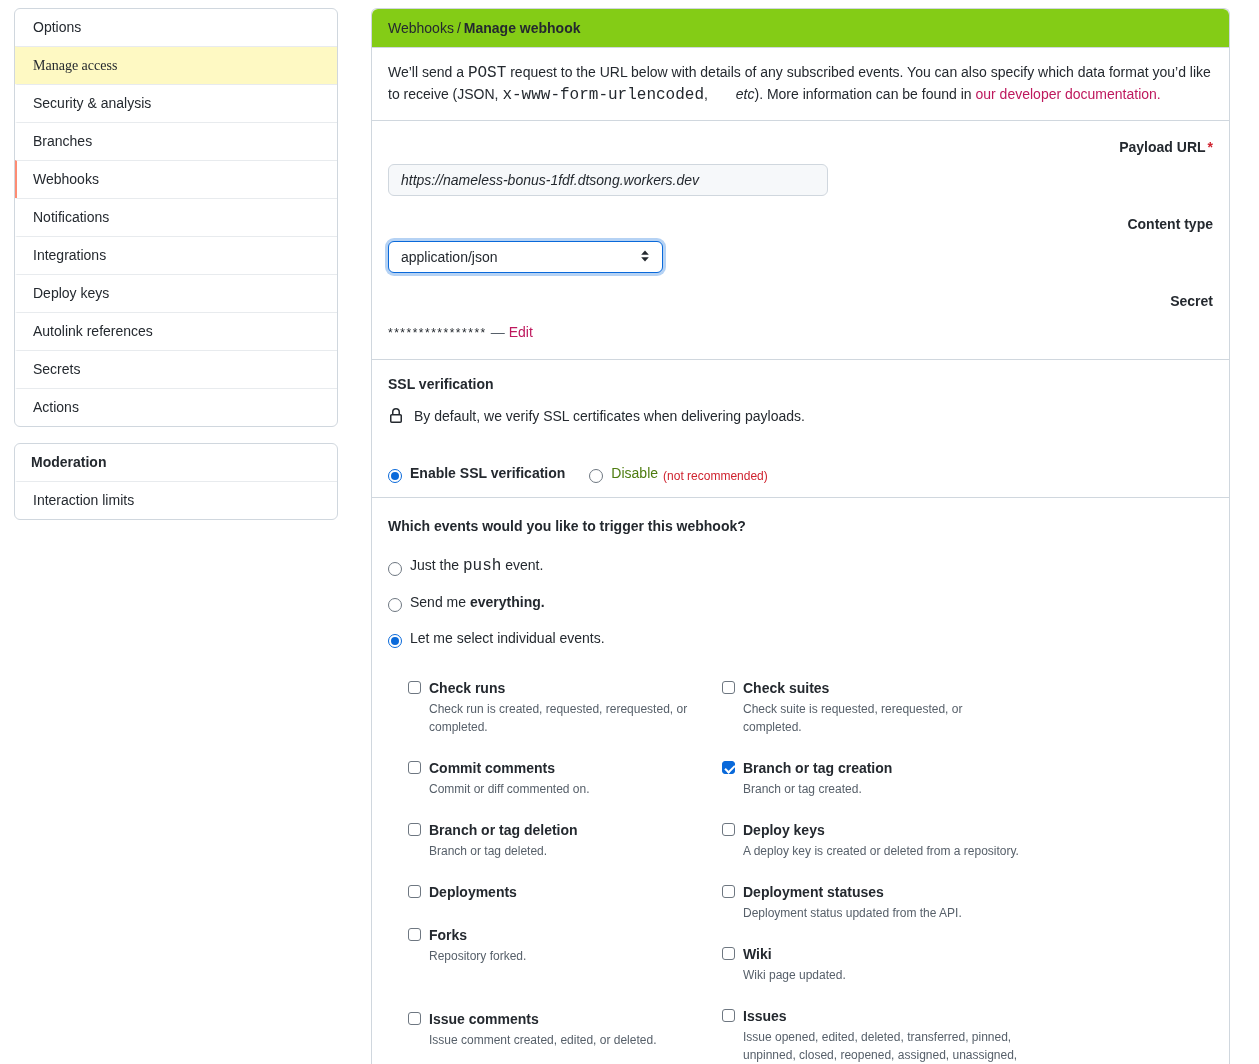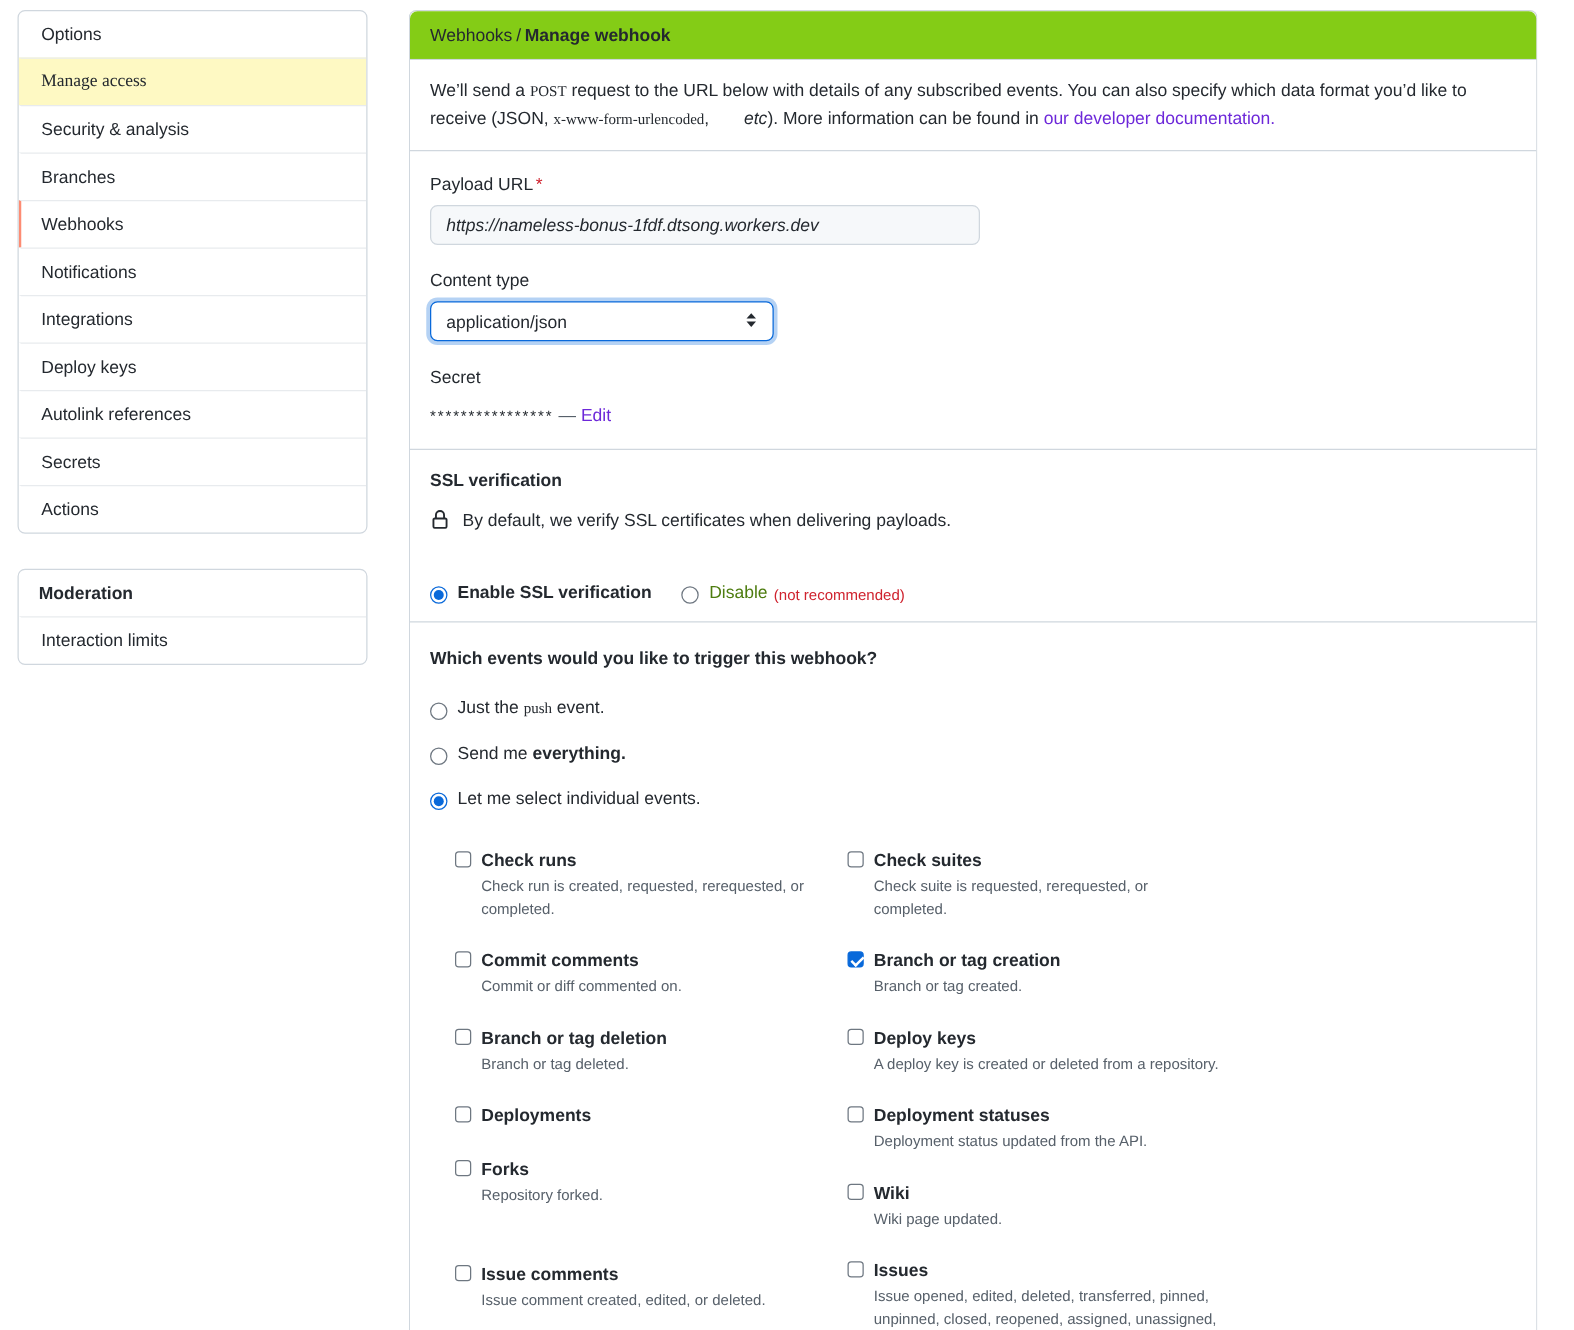--- a/index.html
+++ b/index.html
@@ -5,21 +5,21 @@
   * { margin:0; padding:0; box-sizing:border-box; }
   html,body { background:#ffffff; }
   body {
     width:1259px; height:1064px; overflow:hidden;
     font-family:"Liberation Sans","DejaVu Sans",sans-serif;
     font-size:14px; color:#24292f; -webkit-font-smoothing:antialiased;
   }
   .page { display:flex; align-items:flex-start; gap:33px; padding:8px 29px 0 14px; }
 
   
-  .sidebar { width:280px; flex:none; display:flex; flex-direction:column; gap:28px; }
+  .sidebar { width:324px; flex:none; display:flex; flex-direction:column; gap:16px; }
   .card { background:#fff; border:1px solid #d0d7de; border-radius:6px; overflow:hidden; }
   .nav-item {
     display:block; padding:8px 16px; line-height:21px; color:#24292f;
     text-decoration:none; cursor:pointer; border-left:2px solid transparent;
   }
   .nav-item + .nav-item, .nav-header + .nav-item { border-top:1px solid #e8ebee; }
   .nav-item.is-hover { background:#fef9c3;font-family:Liberation Serif, serif; }
   .nav-item.is-active { border-left-color:#fd8c73; }
   .nav-header { padding:8px 16px; line-height:21px; font-weight:700; }
 
@@ -30,26 +30,26 @@
     padding:9px 16px; line-height:20px;
   }
   .panel-header a { color:#24292f; text-decoration:none; cursor:pointer; }
   .panel-header .crumb-sep { margin:0 3px; }
   .panel-header strong { font-weight:700; }
 
   .section { padding:14px 16px; border-bottom:1px solid #d0d7de; }
   .section:last-child { border-bottom:none; }
 
   .intro p { line-height:21px; }
-  code, .code { font-family:Liberation Serif, serif; font-size:12px;margin-top:48px; }
+  code, .code { font-family:Liberation Mono, monospace; font-size:16px;margin-top:48px; }
   .italic { font-style:italic;margin-left:24px; }
-  a.link { color:#6d28d9; text-decoration:none; cursor:pointer; }
+  a.link { color:#be185d; text-decoration:none; cursor:pointer; }
 
   .form-section { padding:16px; border-bottom:1px solid #d0d7de; }
-  .field-label { font-weight:400; line-height:21px; margin-bottom:6px; }
+  .field-label { font-weight:700; line-height:21px; margin-bottom:6px;text-align:right; }
   .field-label .req { color:#cf222e; margin-left:2px; }
   .field-gap { margin-top:18px; }
   .text-input {
     width:440px; height:32px; padding:5px 12px; font-size:14px; color:#24292f;
     background:#f6f8fa; border:1px solid #d0d7de; border-radius:6px; outline:none;
     font-family:"Liberation Sans","DejaVu Sans",sans-serif;
     font-style:italic;
   }
   .select {
     display:inline-flex; align-items:center; justify-content:space-between;

